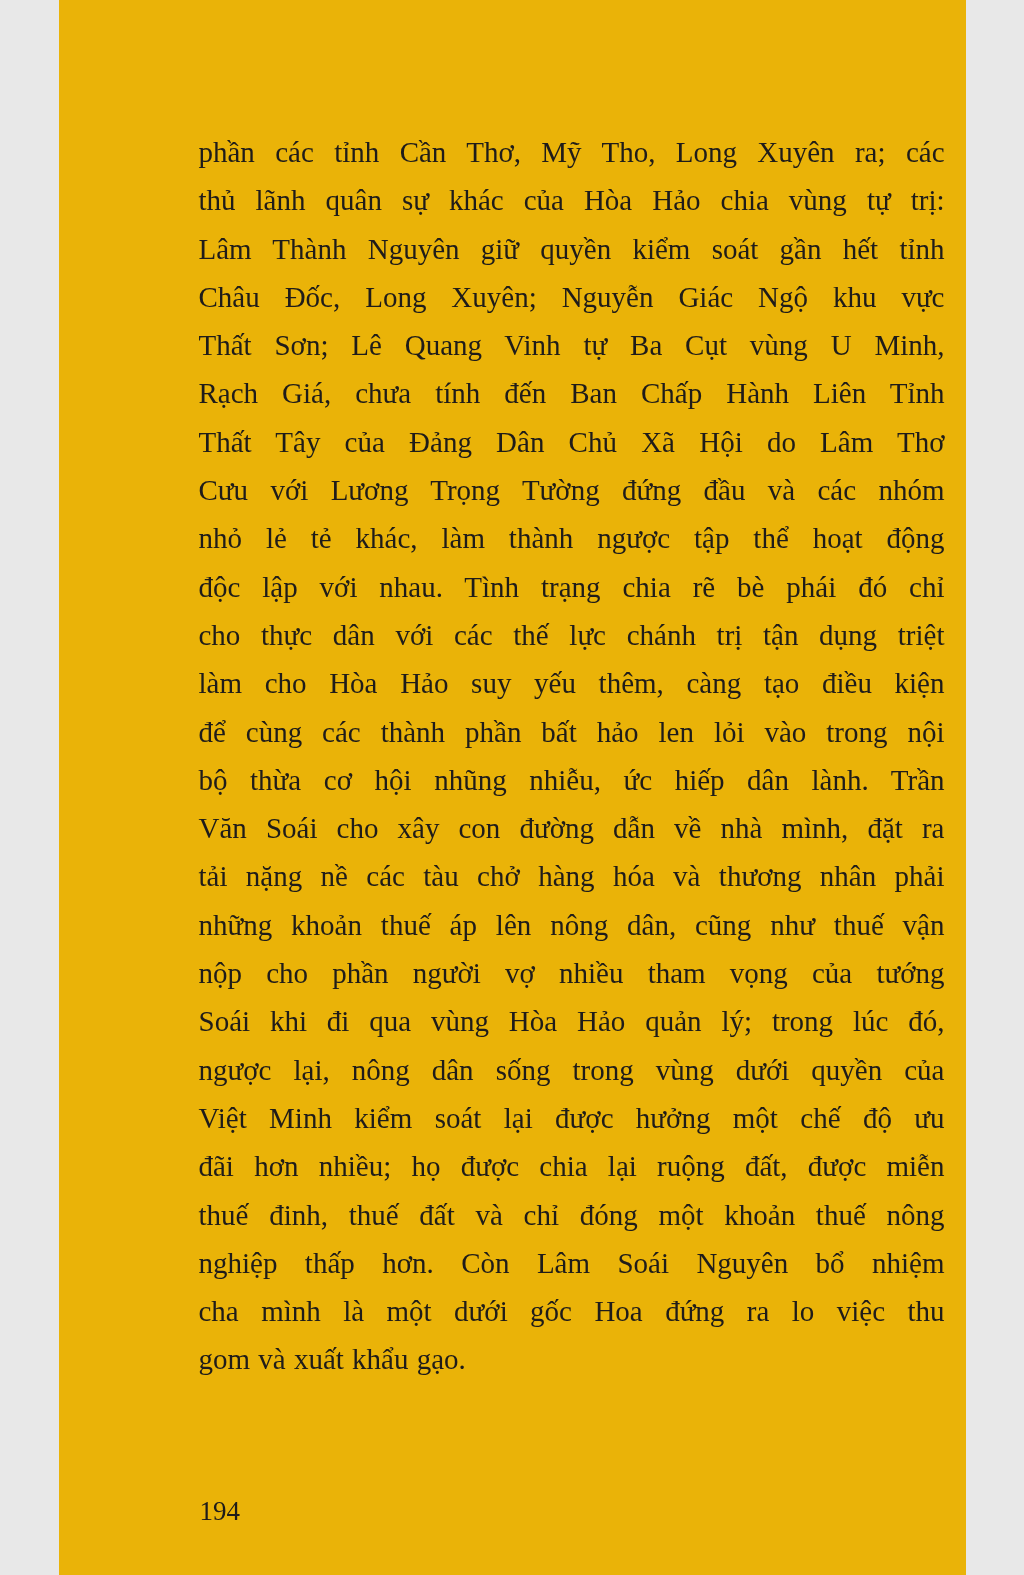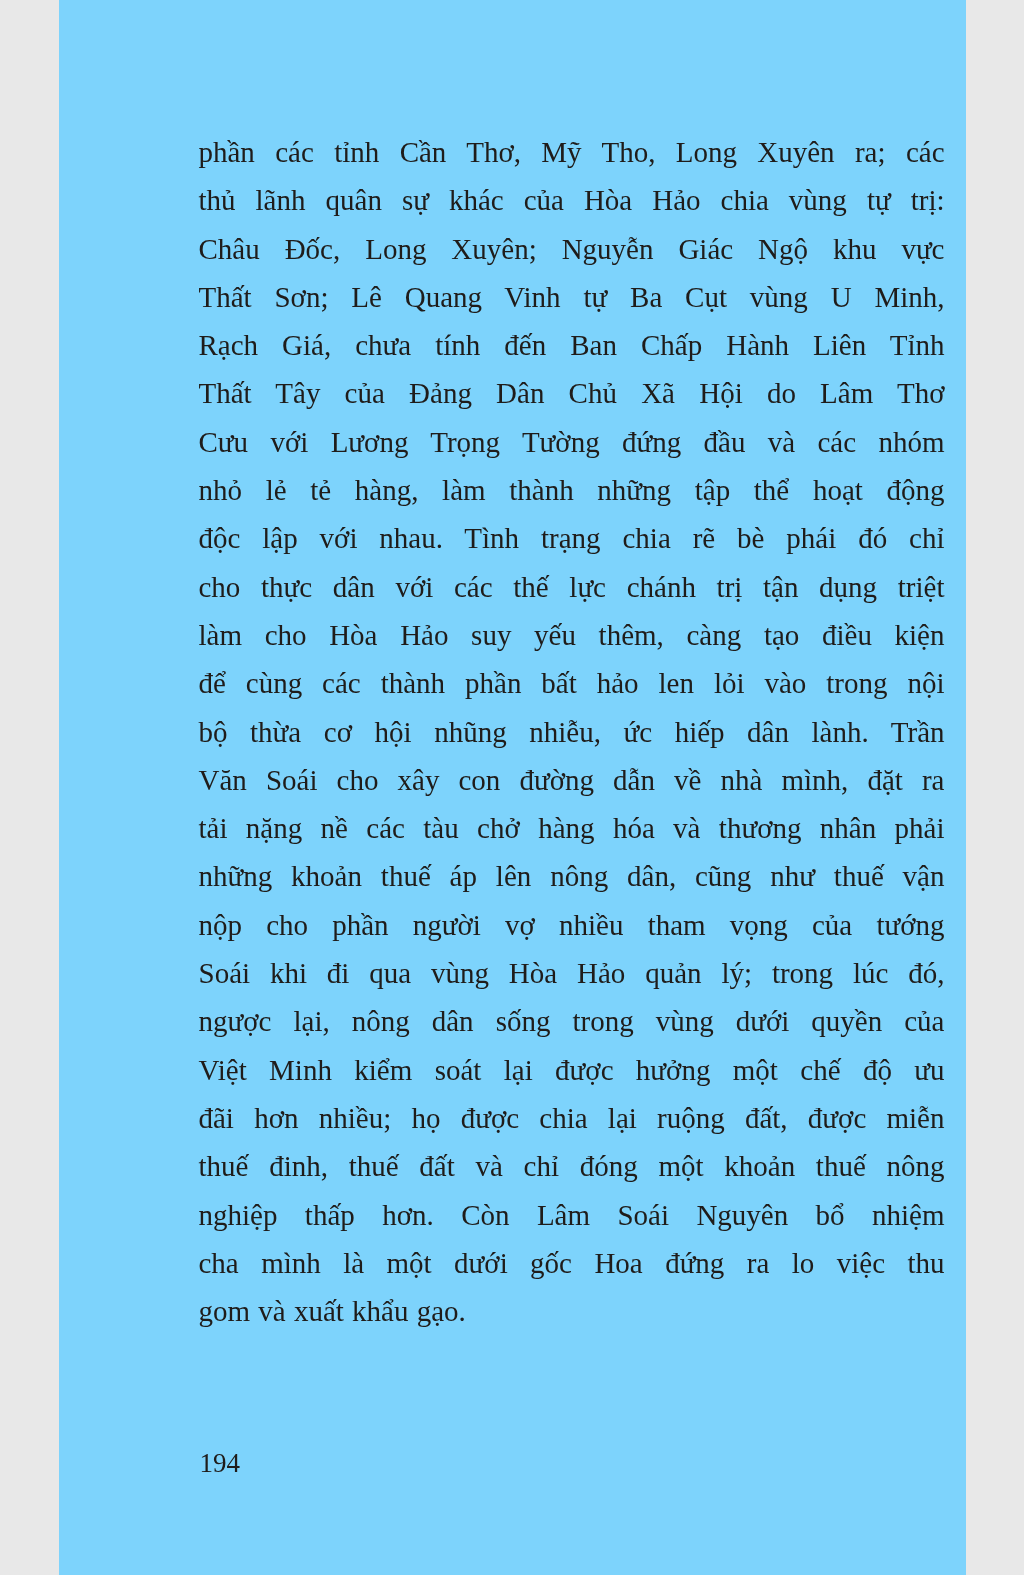--- a/index.html
+++ b/index.html
@@ -5,21 +5,21 @@
   html, body {
     margin: 0;
     padding: 0;
     background: #e8e8e8;
   }
   .page {
     position: relative;
     width: 907px;
     height: 1575px;
     margin: 0 auto;
-    background: #7dd3fc;
+    background: #eab308;
     color: #1f1c1a;
     font-family: "Liberation Serif", "DejaVu Serif", serif;
     overflow: hidden;
   }
   .text-block {
     position: absolute;
     left: 140px;
     top: 128px;
     width: 746px;
   }
@@ -31,39 +31,40 @@
     word-spacing: 1px;
     white-space: nowrap;
   }
   .line.last {
     text-align: center;
     text-align-last: left;
   }
   .page-number {
     position: absolute;
     left: 141px;
-    top: 1446px;
+    top: 1494px;
     font-size: 27px;
     line-height: 34px;
     color: #1f1c1a;
   }
 </style>
 </head>
 <body>
 
 <div class="page">
   <div class="text-block">
     <div class="line">phần các tỉnh Cần Thơ, Mỹ Tho, Long Xuyên ra; các</div>
     <div class="line">thủ lãnh quân sự khác của Hòa Hảo chia vùng tự trị:</div>
+    <div class="line">Lâm Thành Nguyên giữ quyền kiểm soát gần hết tỉnh</div>
     <div class="line">Châu Đốc, Long Xuyên; Nguyễn Giác Ngộ khu vực</div>
     <div class="line">Thất Sơn; Lê Quang Vinh tự Ba Cụt vùng U Minh,</div>
     <div class="line">Rạch Giá, chưa tính đến Ban Chấp Hành Liên Tỉnh</div>
     <div class="line">Thất Tây của Đảng Dân Chủ Xã Hội do Lâm Thơ</div>
     <div class="line">Cưu với Lương Trọng Tường đứng đầu và các nhóm</div>
-    <div class="line">nhỏ lẻ tẻ hàng, làm thành những tập thể hoạt động</div>
+    <div class="line">nhỏ lẻ tẻ khác, làm thành ngược tập thể hoạt động</div>
     <div class="line">độc lập với nhau. Tình trạng chia rẽ bè phái đó chỉ</div>
     <div class="line">cho thực dân với các thế lực chánh trị tận dụng triệt</div>
     <div class="line">làm cho Hòa Hảo suy yếu thêm, càng tạo điều kiện</div>
     <div class="line">để cùng các thành phần bất hảo len lỏi vào trong nội</div>
     <div class="line">bộ thừa cơ hội nhũng nhiễu, ức hiếp dân lành. Trần</div>
     <div class="line">Văn Soái cho xây con đường dẫn về nhà mình, đặt ra</div>
     <div class="line">tải nặng nề các tàu chở hàng hóa và thương nhân phải</div>
     <div class="line">những khoản thuế áp lên nông dân, cũng như thuế vận</div>
     <div class="line">nộp cho phần người vợ nhiều tham vọng của tướng</div>
     <div class="line">Soái khi đi qua vùng Hòa Hảo quản lý; trong lúc đó,</div>

